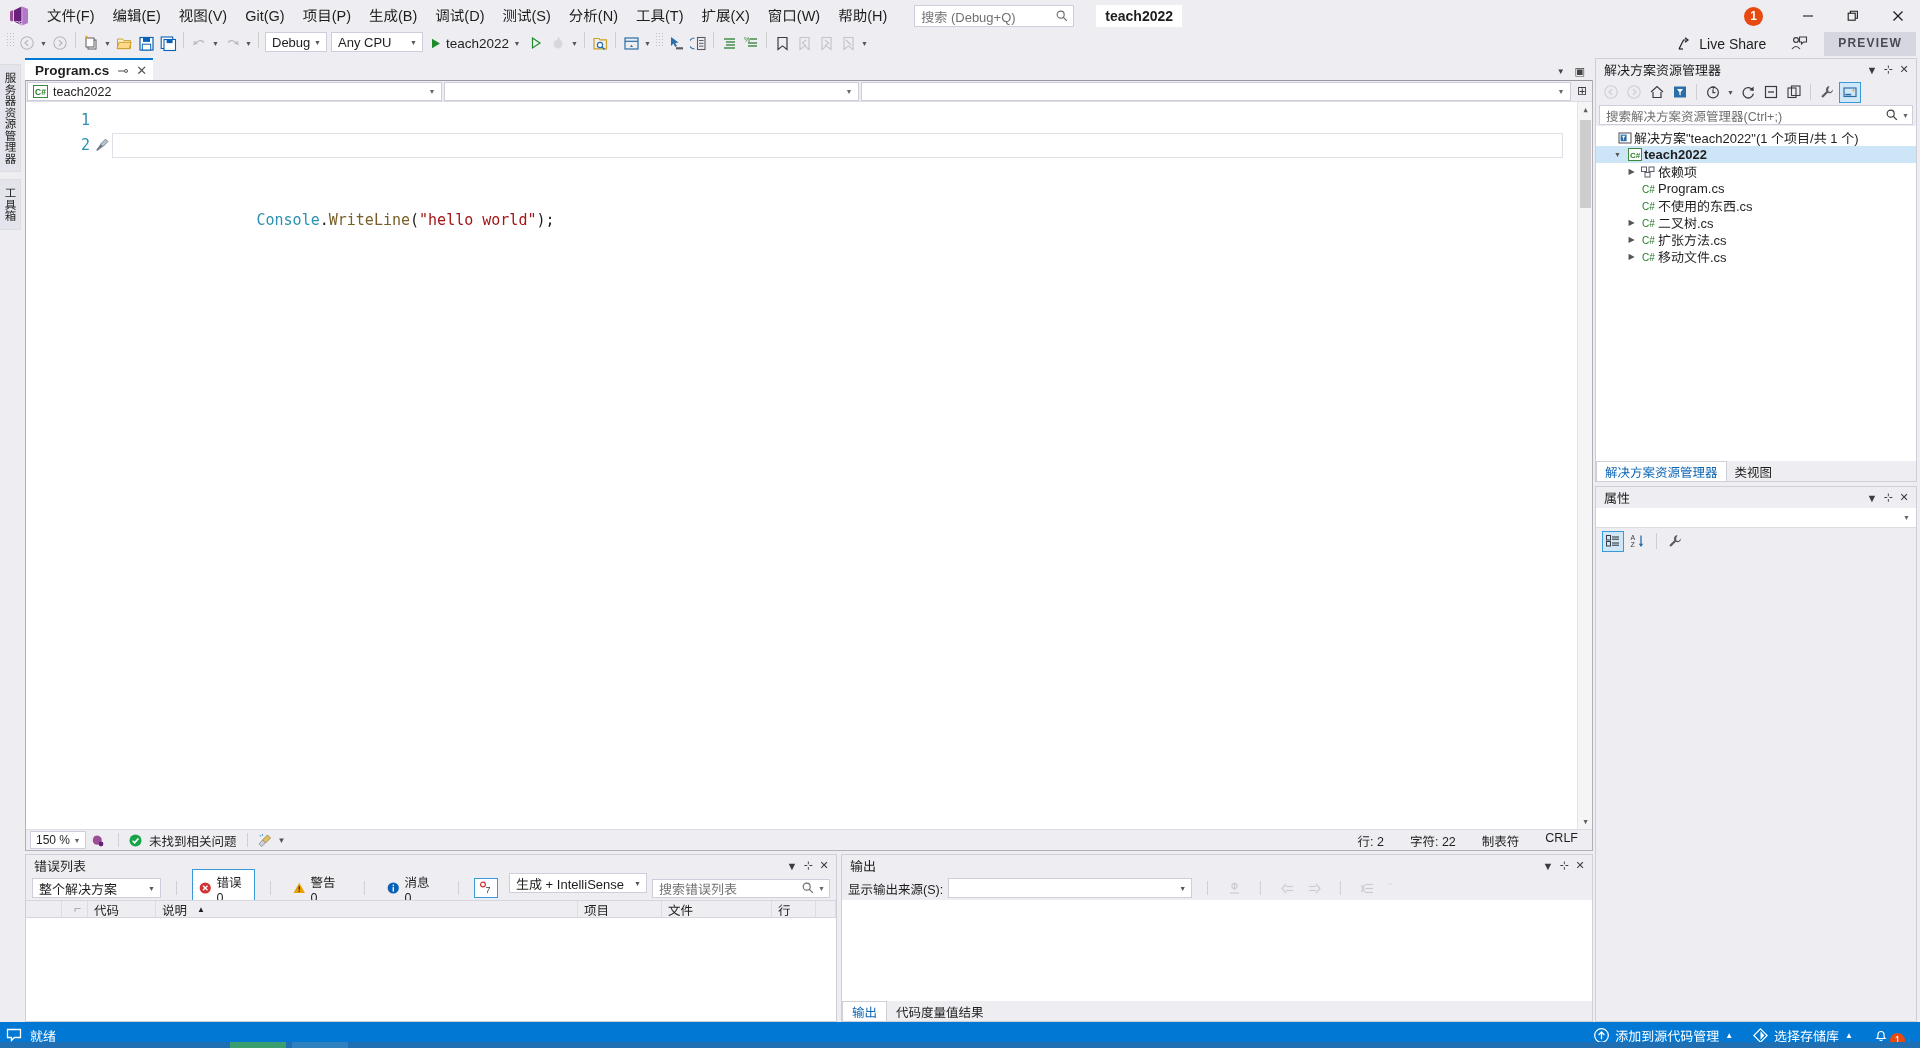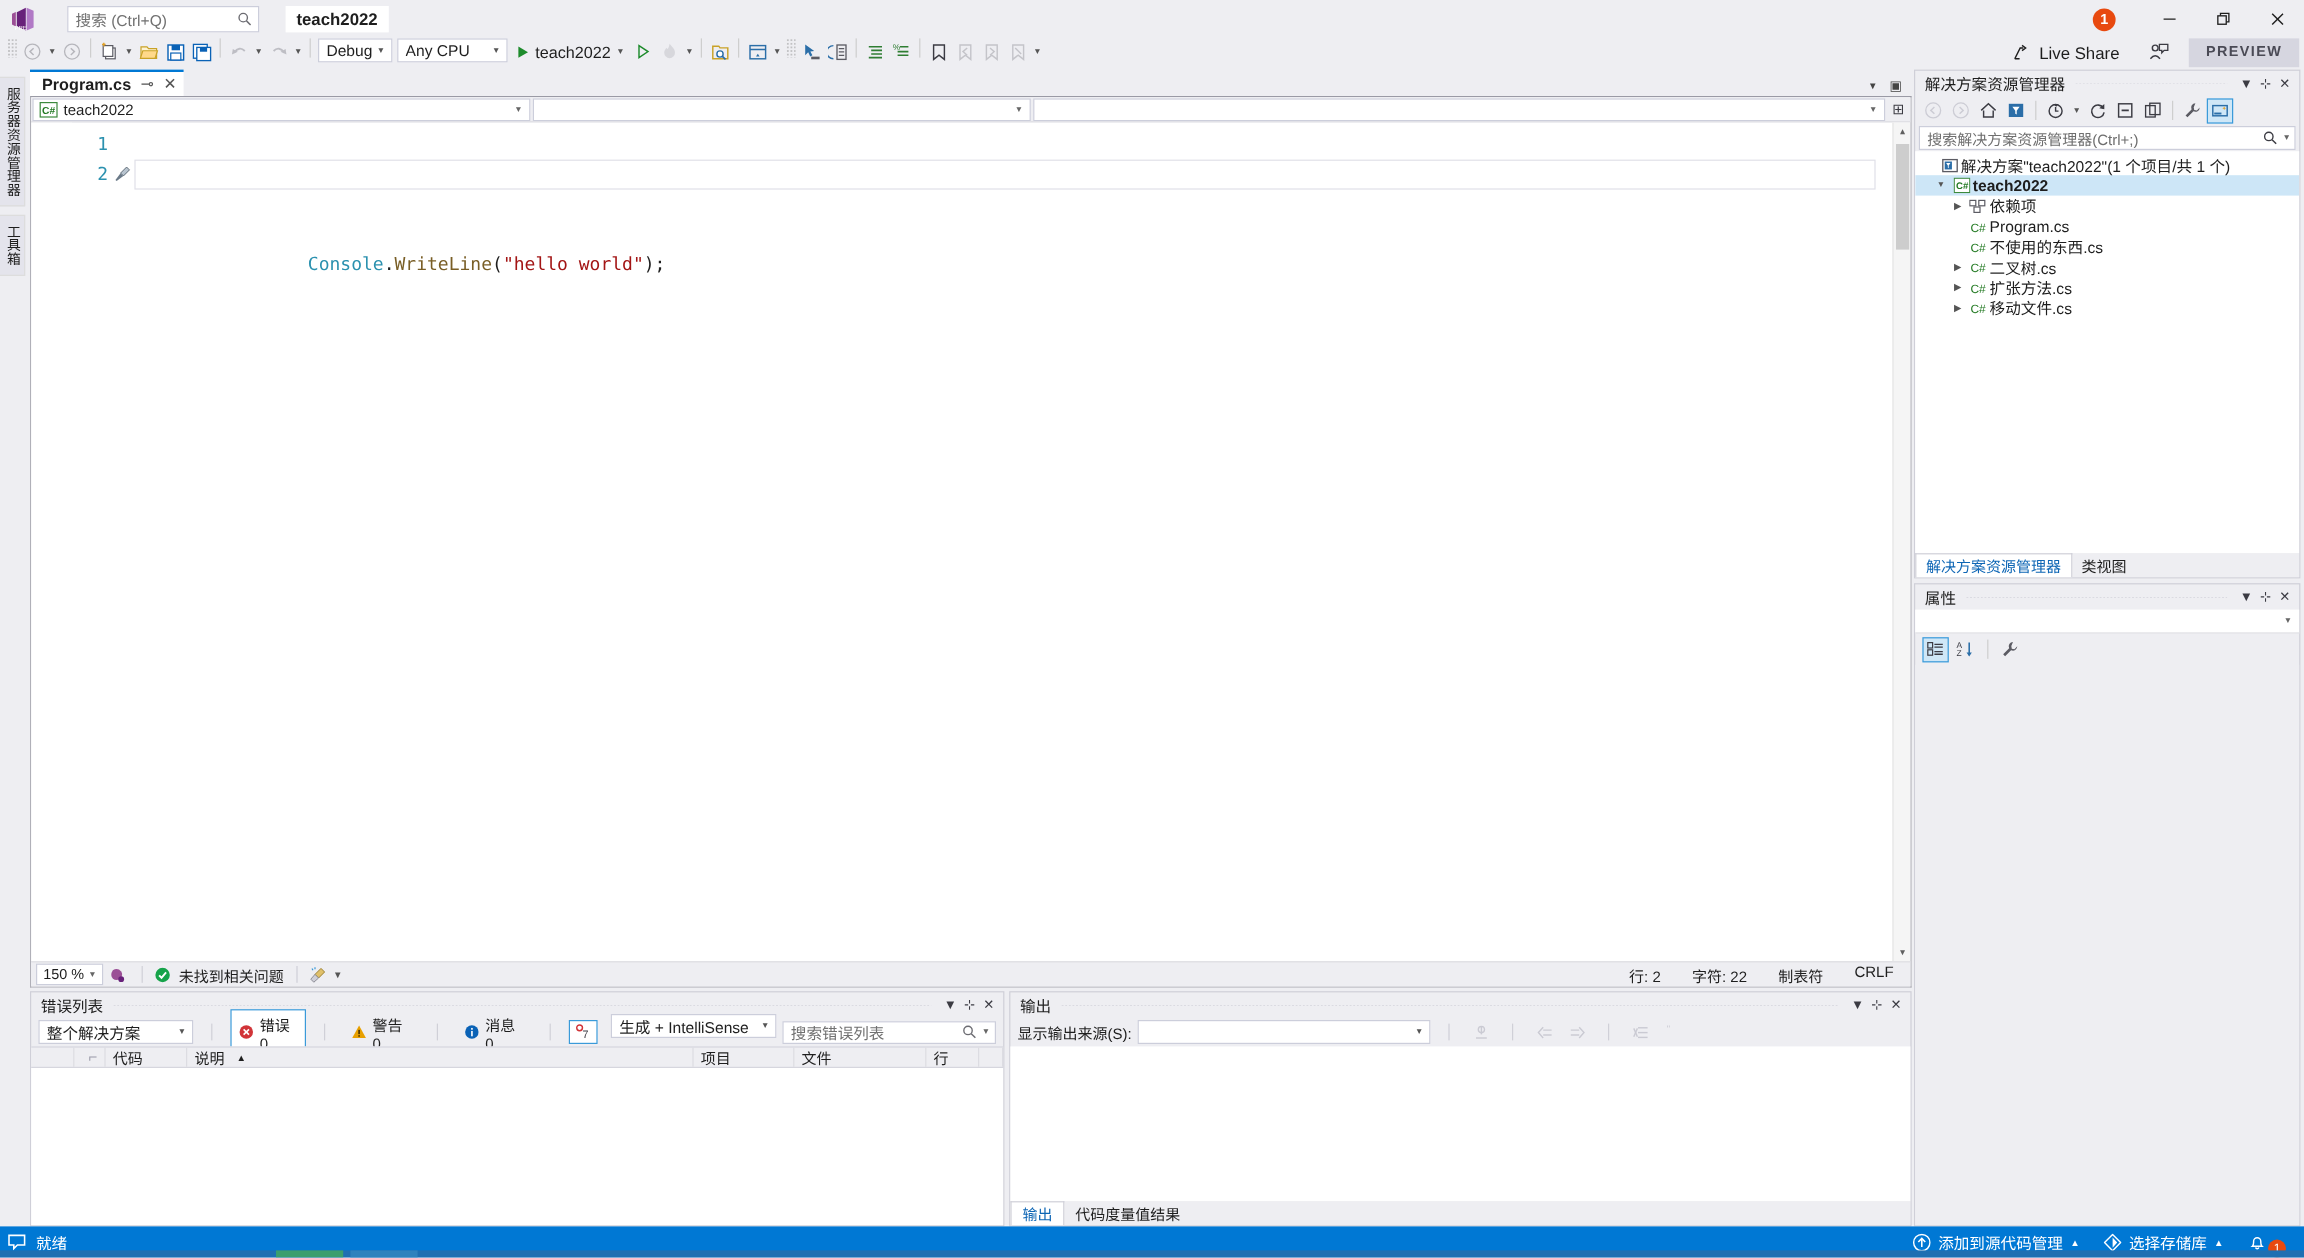--- a/index.html
+++ b/index.html
@@ -89,21 +89,21 @@
   .vscroll .thumb { position:absolute; left:2px; width:11px; background:#cdcdcd; }
   .vscroll .updn { position:absolute; left:0; width:15px; height:15px; display:flex; align-items:center; justify-content:center; font-size:7px; color:#606060; }
 
   .editor-status { height:21px; display:flex; align-items:center; background:#eeeef2; border-top:1px solid #dcdce2; font-size:12.5px; color:#1e1e1e; flex:none; }
   .zoombox { width:56px; height:18px; border:1px solid #cccedb; background:#fff; display:flex; align-items:center; padding:0 2px 0 5px; font-size:12px; margin-left:4px; }
   .zoombox .cdn { margin-left:auto; width:12px; text-align:center; font-size:7px; color:#666; }
   .est-sep { width:1px; height:14px; background:#d0d0d8; margin:0 10px; }
   .est-right { margin-left:auto; display:flex; gap:26px; padding-right:14px; }
 
   
-  .bottom-row { height:196px; display:flex; flex:none; margin:3px 2px 0 6px; gap:4px; }
+  .bottom-row { height:168px; display:flex; flex:none; margin:3px 2px 0 6px; gap:4px; }
   .panel { display:flex; flex-direction:column; background:#eeeef2; border:1px solid #cfcfd8; min-width:0; }
   .panel-head { height:21px; display:flex; align-items:center; padding:0 4px 0 8px; font-size:13px; color:#1e1e1e; flex:none; }
   .dots { flex:1; height:1px; margin:0 8px; opacity:.55;
         background-image:radial-gradient(#9b9baa 40%, transparent 41%); background-size:3px 3px; background-repeat:repeat-x; }
   .hbtn { width:16px; height:18px; display:flex; align-items:center; justify-content:center; font-size:11px; color:#3b3b43; }
   .panel-toolbar { height:24px; display:flex; align-items:center; gap:5px; padding:0 6px; flex:none; }
   .sev-btn { display:flex; align-items:center; gap:5px; font-size:12.5px; padding:2px 6px; border:1px solid transparent; }
   .sev-btn.active { border-color:#3a9ad9; background:#fff; }
   .grid-head { height:18px; display:flex; background:#eeeef2; border-top:1px solid #d6d6de; border-bottom:1px solid #d6d6de; font-size:12.5px; flex:none; }
   .gh { display:flex; align-items:center; padding:0 6px; border-right:1px solid #dcdce2; color:#1e1e1e; }
@@ -151,22 +151,37 @@
 
   <div class="titlebar">
     <div class="vs-logo">
       <svg width="22" height="22" viewBox="0 0 22 22">
         <path d="M2 6.5 L5.2 5 L5.2 17 L2 15.5 Z" fill="#9b4f96"></path>
         <path d="M6 5.2 L13.5 1.5 L13.5 20.5 L6 16.8 Z" fill="#68217a"></path>
         <path d="M14.2 1.5 L20 4 L20 18 L14.2 20.5 Z" fill="#b179c6"></path>
         <text x="4" y="20" font-size="5" fill="#ffffff" font-family="Liberation Sans, sans-serif">PRE</text>
       </svg>
     </div>
+    <div class="menu">
+      <div class="menu-item">文件(F)</div>
+      <div class="menu-item">编辑(E)</div>
+      <div class="menu-item">视图(V)</div>
+      <div class="menu-item">Git(G)</div>
+      <div class="menu-item">项目(P)</div>
+      <div class="menu-item">生成(B)</div>
+      <div class="menu-item">调试(D)</div>
+      <div class="menu-item">测试(S)</div>
+      <div class="menu-item">分析(N)</div>
+      <div class="menu-item">工具(T)</div>
+      <div class="menu-item">扩展(X)</div>
+      <div class="menu-item">窗口(W)</div>
+      <div class="menu-item">帮助(H)</div>
+    </div>
     <div class="title-search">
-      <div class="ph">搜索 (Ctrl+Q)</div>
+      <div class="ph">搜索 (Debug+Q)</div>
       <svg class="mag" viewBox="0 0 16 16">
         <circle cx="6.5" cy="6.5" r="4" fill="none" stroke="#3b3b43" stroke-width="1.3"></circle>
         <line x1="9.6" y1="9.6" x2="13.5" y2="13.5" stroke="#3b3b43" stroke-width="1.4"></line>
       </svg>
     </div>
     <div class="sln-name">teach2022</div>
     <div class="title-right">
       <div class="notif-badge">1</div>
       <div class="wbtn">
         <svg width="12" height="12" viewBox="0 0 12 12">

